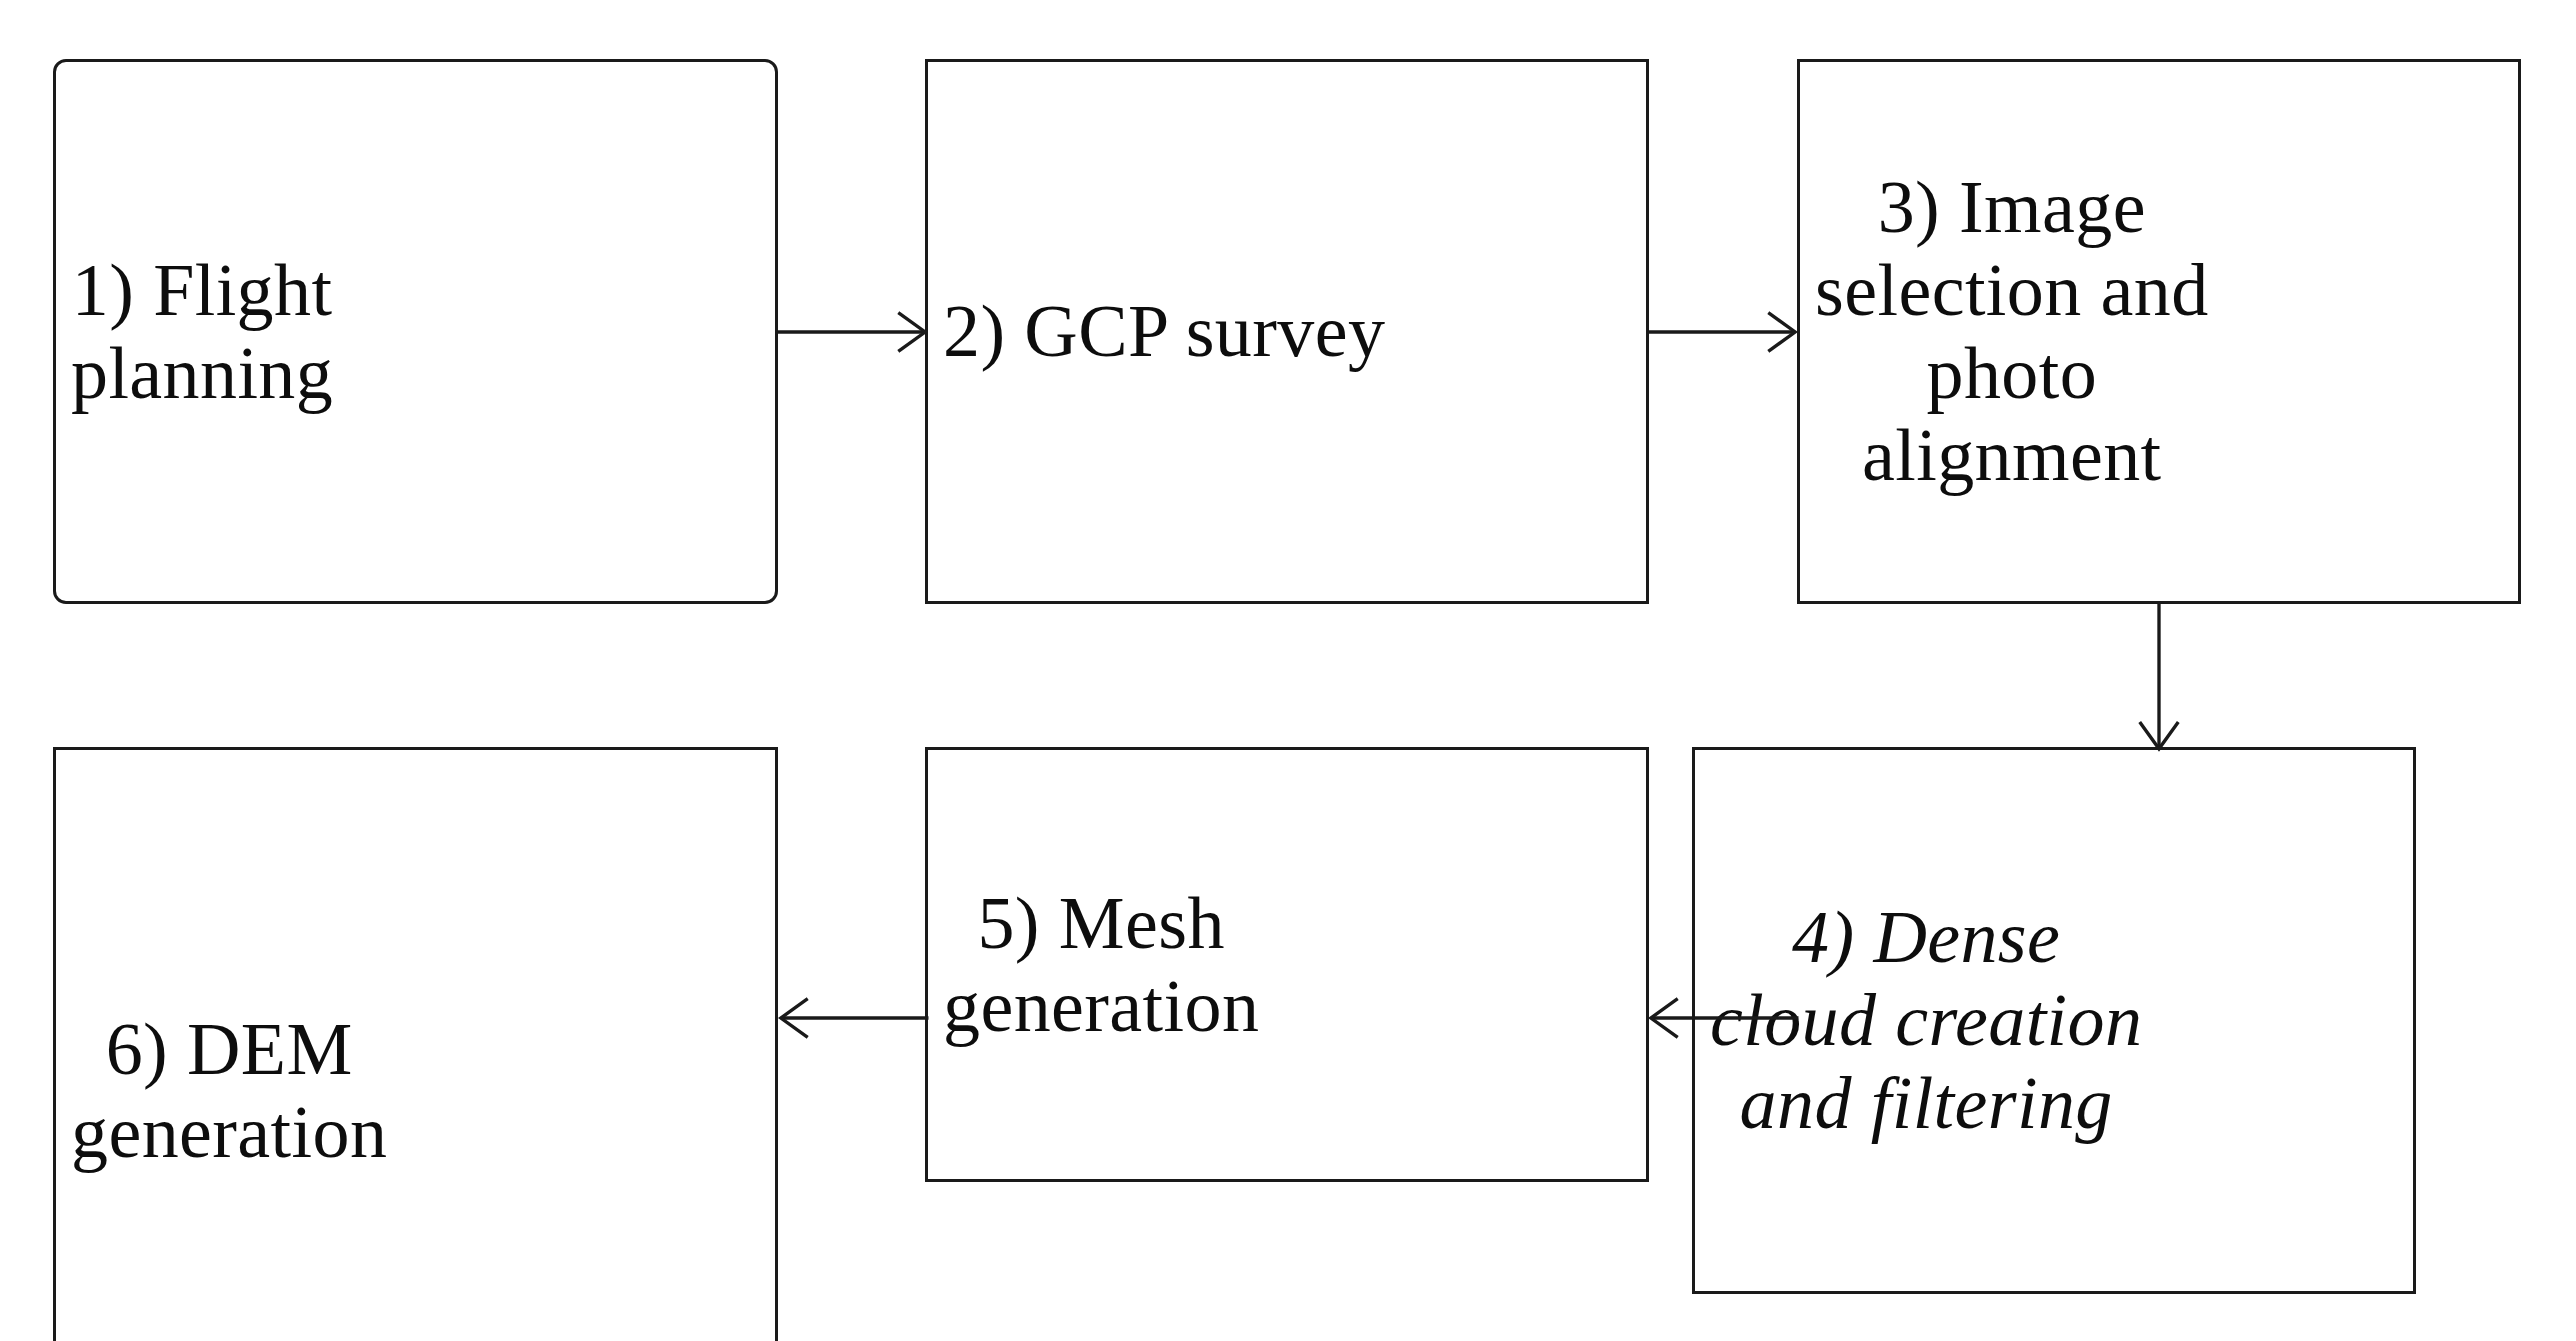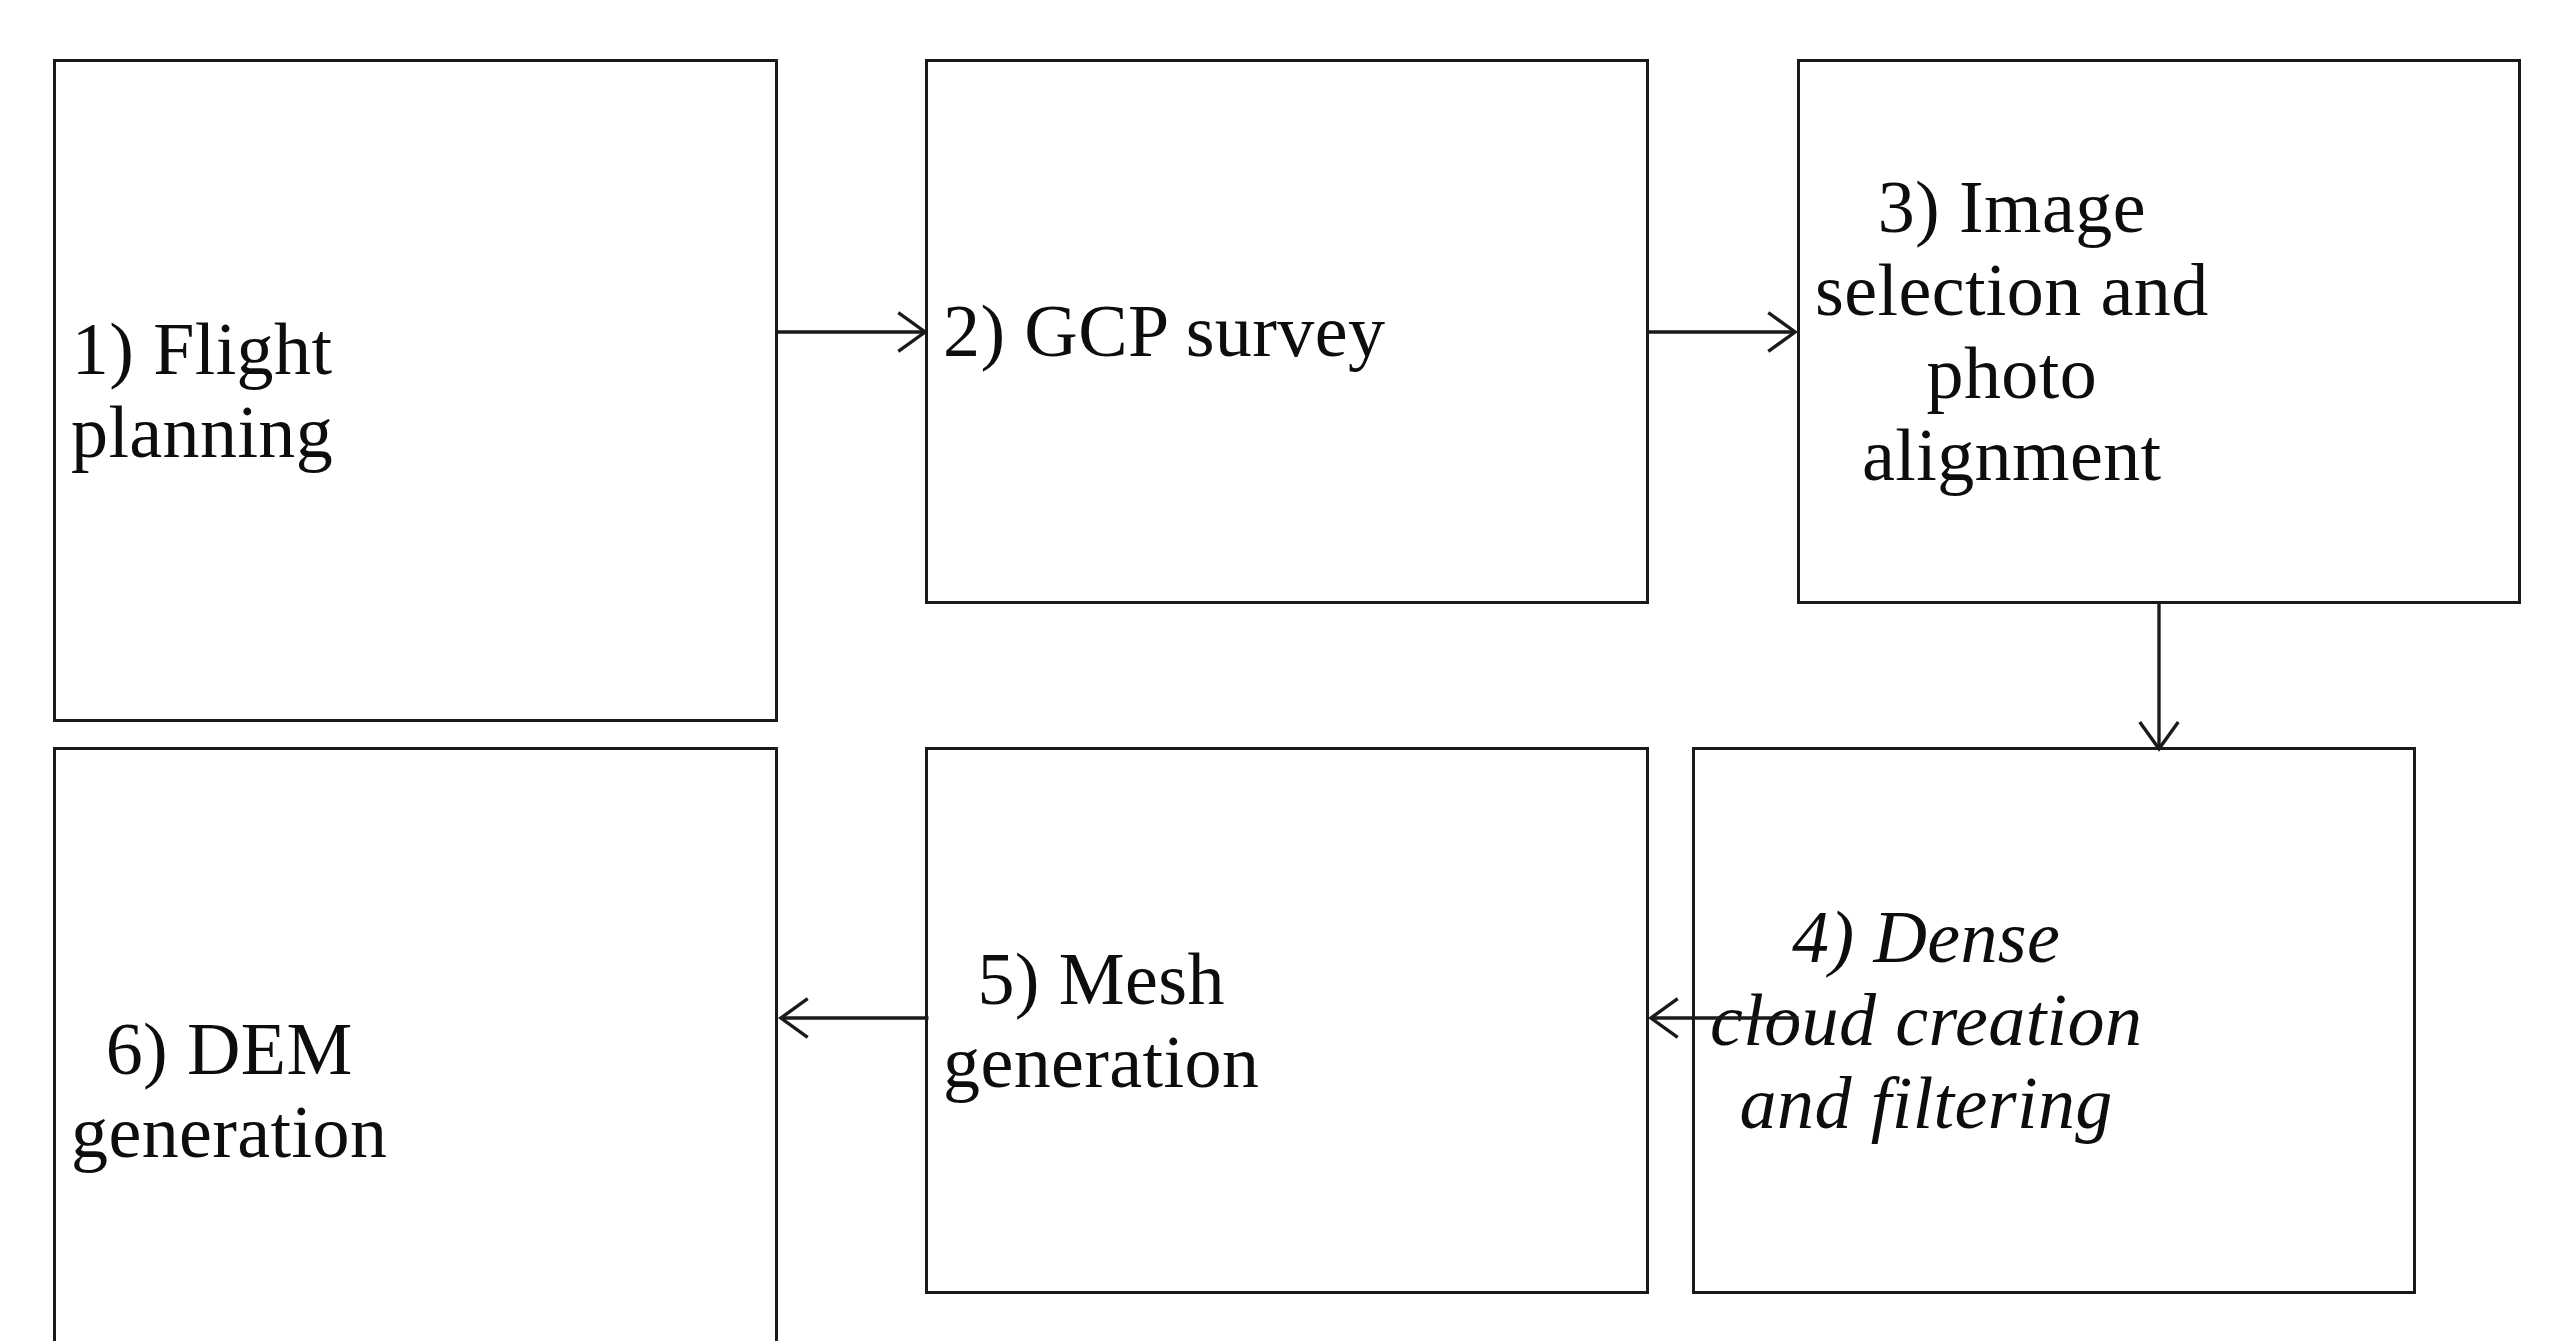--- a/index.html
+++ b/index.html
@@ -29,26 +29,26 @@
   .node-label {
     font-family: "Liberation Serif", "DejaVu Serif", serif;
     font-size: 74px;
     line-height: 1.12;
     color: #0d0d0d;
     letter-spacing: 0.4px;
     white-space: pre-line;
     padding: 0 15px;
   }
   
-  #node-1 { left: 53px;   top: 59px;  width: 725px; height: 663px; }
+  #node-1 { left: 53px;   top: 59px;  width: 725px; height: 545px; border-radius: 13px; }
   #node-2 { left: 925px; top: 59px;  width: 724px; height: 545px; }
   #node-3 { left: 1797px; top: 59px;  width: 724px; height: 545px; }
   
   #node-6 { left: 53px;   top: 747px; width: 725px; height: 687px; }
-  #node-5 { left: 925px; top: 747px; width: 724px; height: 547px; }
+  #node-5 { left: 925px; top: 747px; width: 724px; height: 435px; }
   #node-4 { left: 1692px; top: 747px; width: 724px; height: 547px; font-style: italic; }
 
   .edge {
     position: absolute;
   }
   .edge svg {
     display: block;
     overflow: visible;
   }
   

